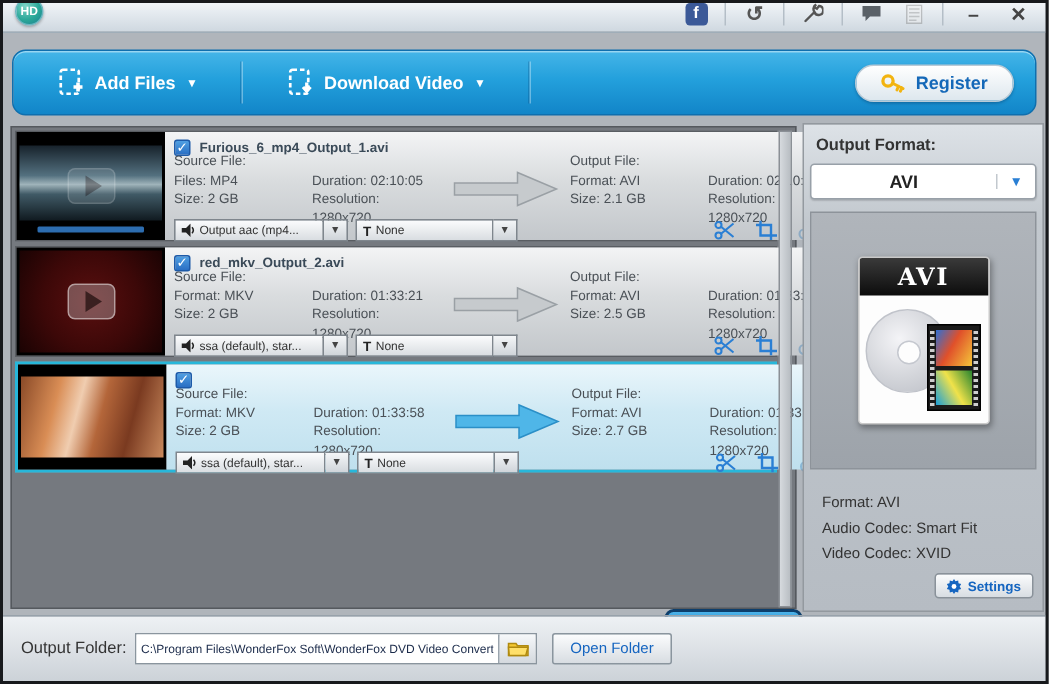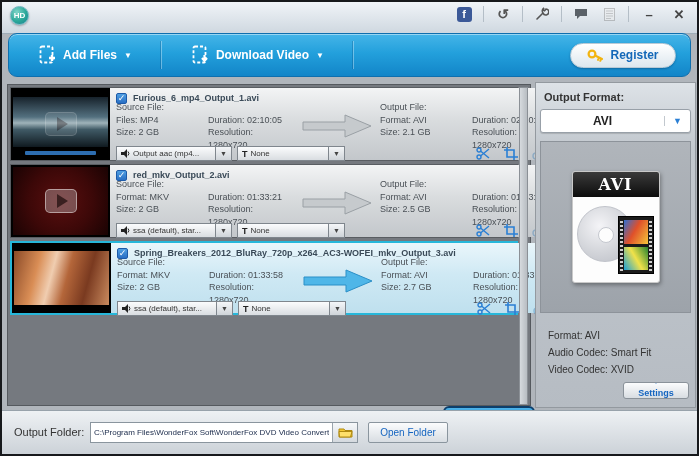--- a/index.html
+++ b/index.html
@@ -4,24 +4,24 @@
 <style>
   * { margin:0; padding:0; box-sizing:border-box; }
   html,body { background:#555; }
   body { font-family:"Liberation Sans", sans-serif; }
   .window{
     position:relative; width:699px; height:456px; margin:0 auto;
     background:#b0b5bb; border:2px solid #17191c; overflow:hidden;
   }
   
   .titlebar{
-    position:absolute; top:0; left:0; right:0; height:32px;
+    position:absolute; top:0; left:0; right:0; height:20px;
     background:linear-gradient(#f0f4f8,#cfd8e0);
     border-bottom:1px solid #9fadb8;
-    display:flex; align-items:flex-start; padding:4px 8px;
+    display:flex; align-items:flex-end; padding:4px 8px;
   }
   .logo{
     width:19px;height:19px;border-radius:50%;
     background:radial-gradient(circle at 35% 30%, #7fd4c8, #2ba899 55%, #1b7f8e);
     color:#fff;font-size:8px;font-weight:bold;display:flex;align-items:center;justify-content:center;
     border:1px solid #6db6c0; box-shadow:0 1px 2px rgba(0,0,0,.3);
   }
   .win-title{ margin-left:8px; font-size:12px; font-weight:bold; color:#2b3540; }
   .tb-icons{ margin-left:auto; display:flex; align-items:center; gap:10px; }
   .tb-sep{ width:1px; height:16px; background:#b4bec7; }
@@ -122,21 +122,21 @@
     border:1px solid #000; padding:3px 5px; display:flex; flex-direction:column; gap:3px; }
   .film:before, .film:after{ content:""; position:absolute; top:2px; bottom:2px; width:3px;
     background:repeating-linear-gradient(#1b1b1b 0 2px, #cfcfcf 2px 4px); }
   .film:before{ left:1px; } .film:after{ right:1px; }
   .frame1{ flex:1; background:linear-gradient(120deg,#2f6fd4,#e0502a 45%,#f4c63a); }
   .frame2{ flex:1; background:linear-gradient(60deg,#1a9fd8,#f0e24a 50%,#27842f); }
   .side-info{ margin:14px 0 0 8px; font-size:10px; color:#333; line-height:17px; }
   .settings-btn{ position:absolute; right:6px; bottom:8px; width:66px; height:17px;
     background:linear-gradient(#fbfcfd,#d8dde2); border:1px solid #8a929a; border-radius:3px;
     display:flex; align-items:center; justify-content:center; gap:4px;
-    font-size:9px; font-weight:bold; color:#1565c0; cursor:pointer;flex-direction:column; }
+    font-size:9px; font-weight:bold; color:#1565c0; cursor:pointer; }
   
   .bottombar{ position:absolute; left:0; right:0; top:408px; height:44px;
     background:linear-gradient(#eef1f4,#ccd2d8); border-top:1px solid #98a2ab; }
   .ob-label{ position:absolute; left:12px; top:15px; font-size:11px; color:#333; }
   .path-box{ position:absolute; left:88px; top:11px; width:268px; height:21px; display:flex;
     border:1px solid #8a959e; background:#fff; box-shadow:inset 0 1px 2px rgba(0,0,0,.2); }
   .path-box input{ flex:1; border:none; outline:none; font-size:8px; color:#1a2a4a; padding:0 3px;
     font-family:"Liberation Sans", sans-serif; }
   .folder-btn{ width:25px; background:linear-gradient(#f6f8fa,#d4d9de); border-left:1px solid #9aa4ad;
     display:flex; align-items:center; justify-content:center; cursor:pointer; }
@@ -372,21 +372,20 @@
         </div>
       </div>
 
       <div class="row selected">
         <div class="thumb t3">
           <div class="img"></div>
         </div>
         <div class="panel">
           <div class="row-head">
             <span class="cb">✓</span>
-            <span class="fname">Spring_Breakers_2012_BluRay_720p_x264_AC3-WOFEI_mkv_Output_3.avi</span>
             <span class="row-x">✕</span>
           </div>
           <div class="row-info">
             <div class="iblock">
               <div>Source File:</div>
               <div class="cols">
                   <span>Format: MKV</span>
                   <span>Duration: 01:33:58</span>
                 </div>
               <div class="cols">

